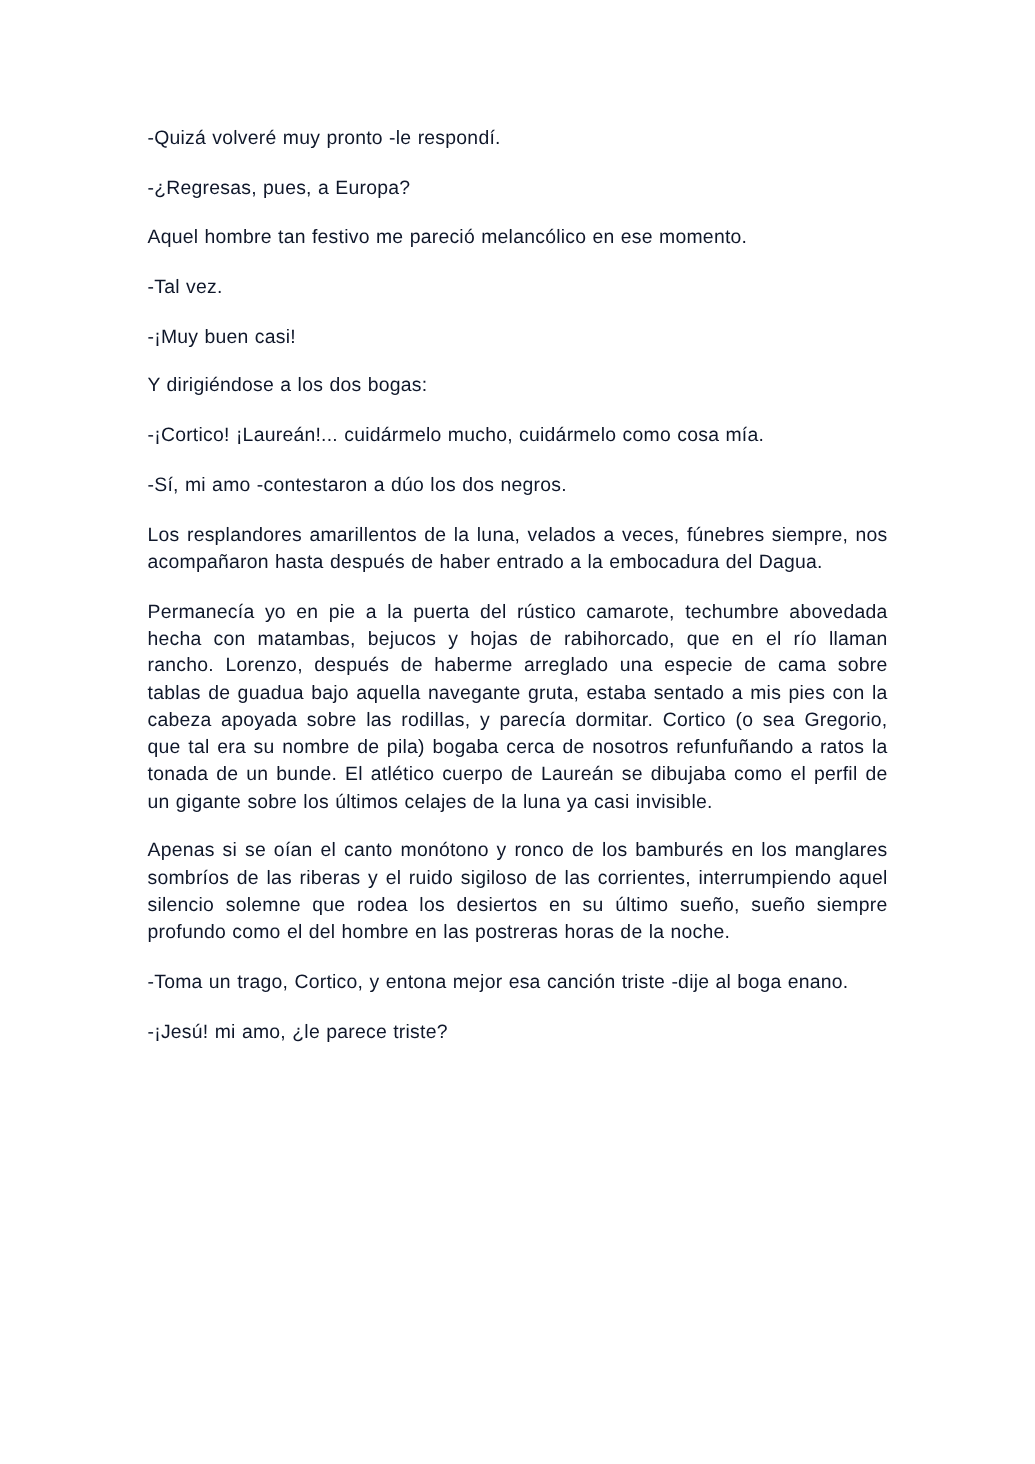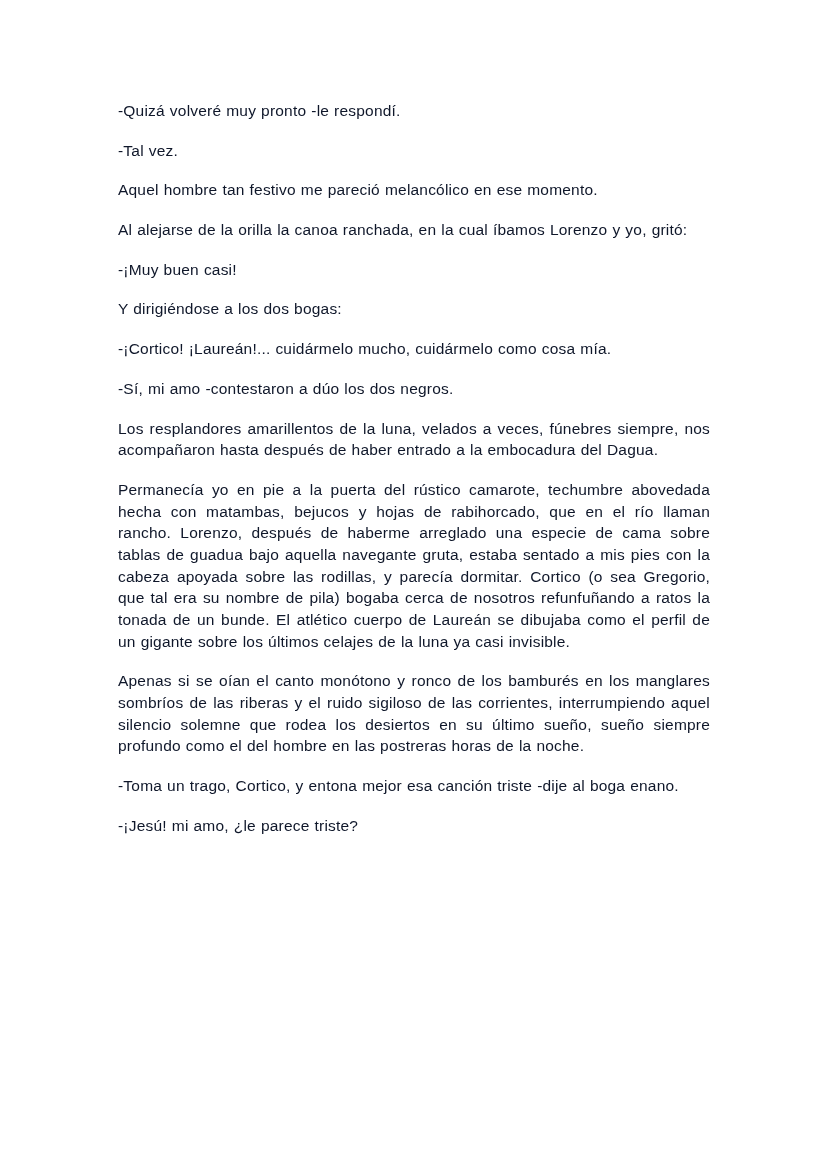--- a/index.html
+++ b/index.html
@@ -32,23 +32,23 @@
   }
   .page p:last-child {
     margin-bottom: 0;
   }
 </style>
 </head>
 <body>
 
 <div class="page">
   <p>-Quizá volveré muy pronto -le respondí.</p>
+  <p>-¿Regresas, pues, a Europa?</p>
+  <p>Aquel hombre tan festivo me pareció melancólico en ese momento.</p>
   <p>-Tal vez.</p>
-  <p>Aquel hombre tan festivo me pareció melancólico en ese momento.</p>
-  <p>Al alejarse de la orilla la canoa ranchada, en la cual íbamos Lorenzo y yo, gritó:</p>
   <p>-¡Muy buen casi!</p>
   <p>Y dirigiéndose a los dos bogas:</p>
   <p>-¡Cortico! ¡Laureán!... cuidármelo mucho, cuidármelo como cosa mía.</p>
   <p>-Sí, mi amo -contestaron a dúo los dos negros.</p>
   <p>Los resplandores amarillentos de la luna, velados a veces, fúnebres siempre, nos acompañaron hasta después de haber entrado a la embocadura del Dagua.</p>
   <p>Permanecía yo en pie a la puerta del rústico camarote, techumbre abovedada hecha con matambas, bejucos y hojas de rabihorcado, que en el río llaman rancho. Lorenzo, después de haberme arreglado una especie de cama sobre tablas de guadua bajo aquella navegante gruta, estaba sentado a mis pies con la cabeza apoyada sobre las rodillas, y parecía dormitar. Cortico (o sea Gregorio, que tal era su nombre de pila) bogaba cerca de nosotros refunfuñando a ratos la tonada de un bunde. El atlético cuerpo de Laureán se dibujaba como el perfil de un gigante sobre los últimos celajes de la luna ya casi invisible.</p>
   <p>Apenas si se oían el canto monótono y ronco de los bamburés en los manglares sombríos de las riberas y el ruido sigiloso de las corrientes, interrumpiendo aquel silencio solemne que rodea los desiertos en su último sueño, sueño siempre profundo como el del hombre en las postreras horas de la noche.</p>
   <p>-Toma un trago, Cortico, y entona mejor esa canción triste -dije al boga enano.</p>
   <p>-¡Jesú! mi amo, ¿le parece triste?</p>
 </div>

